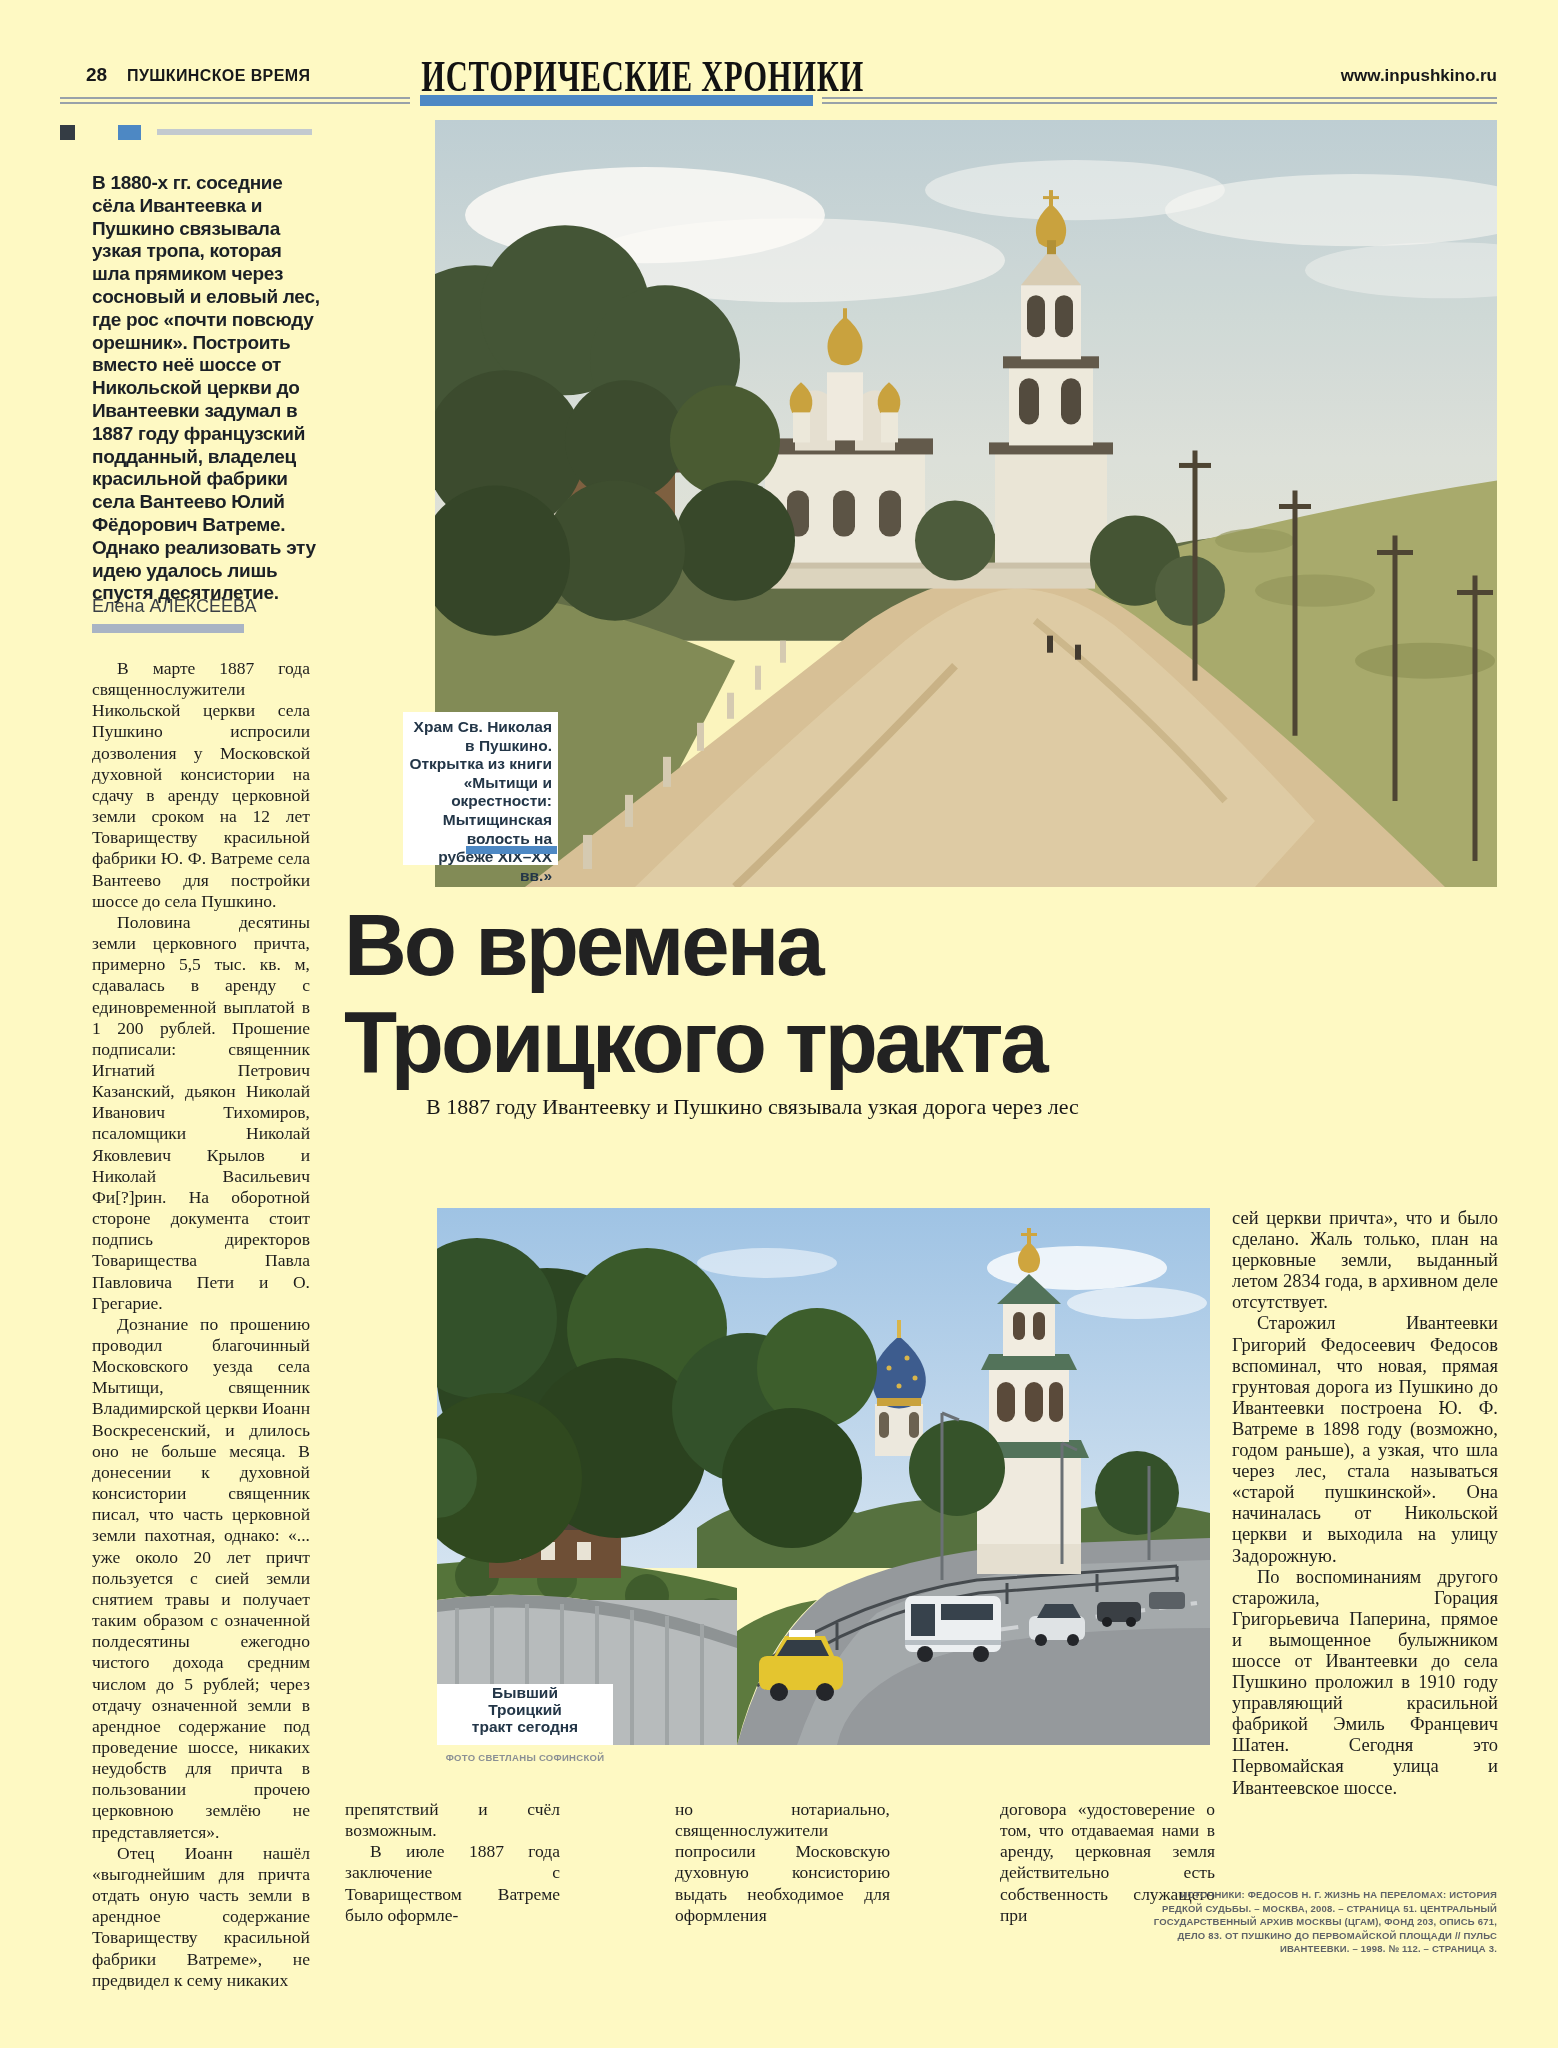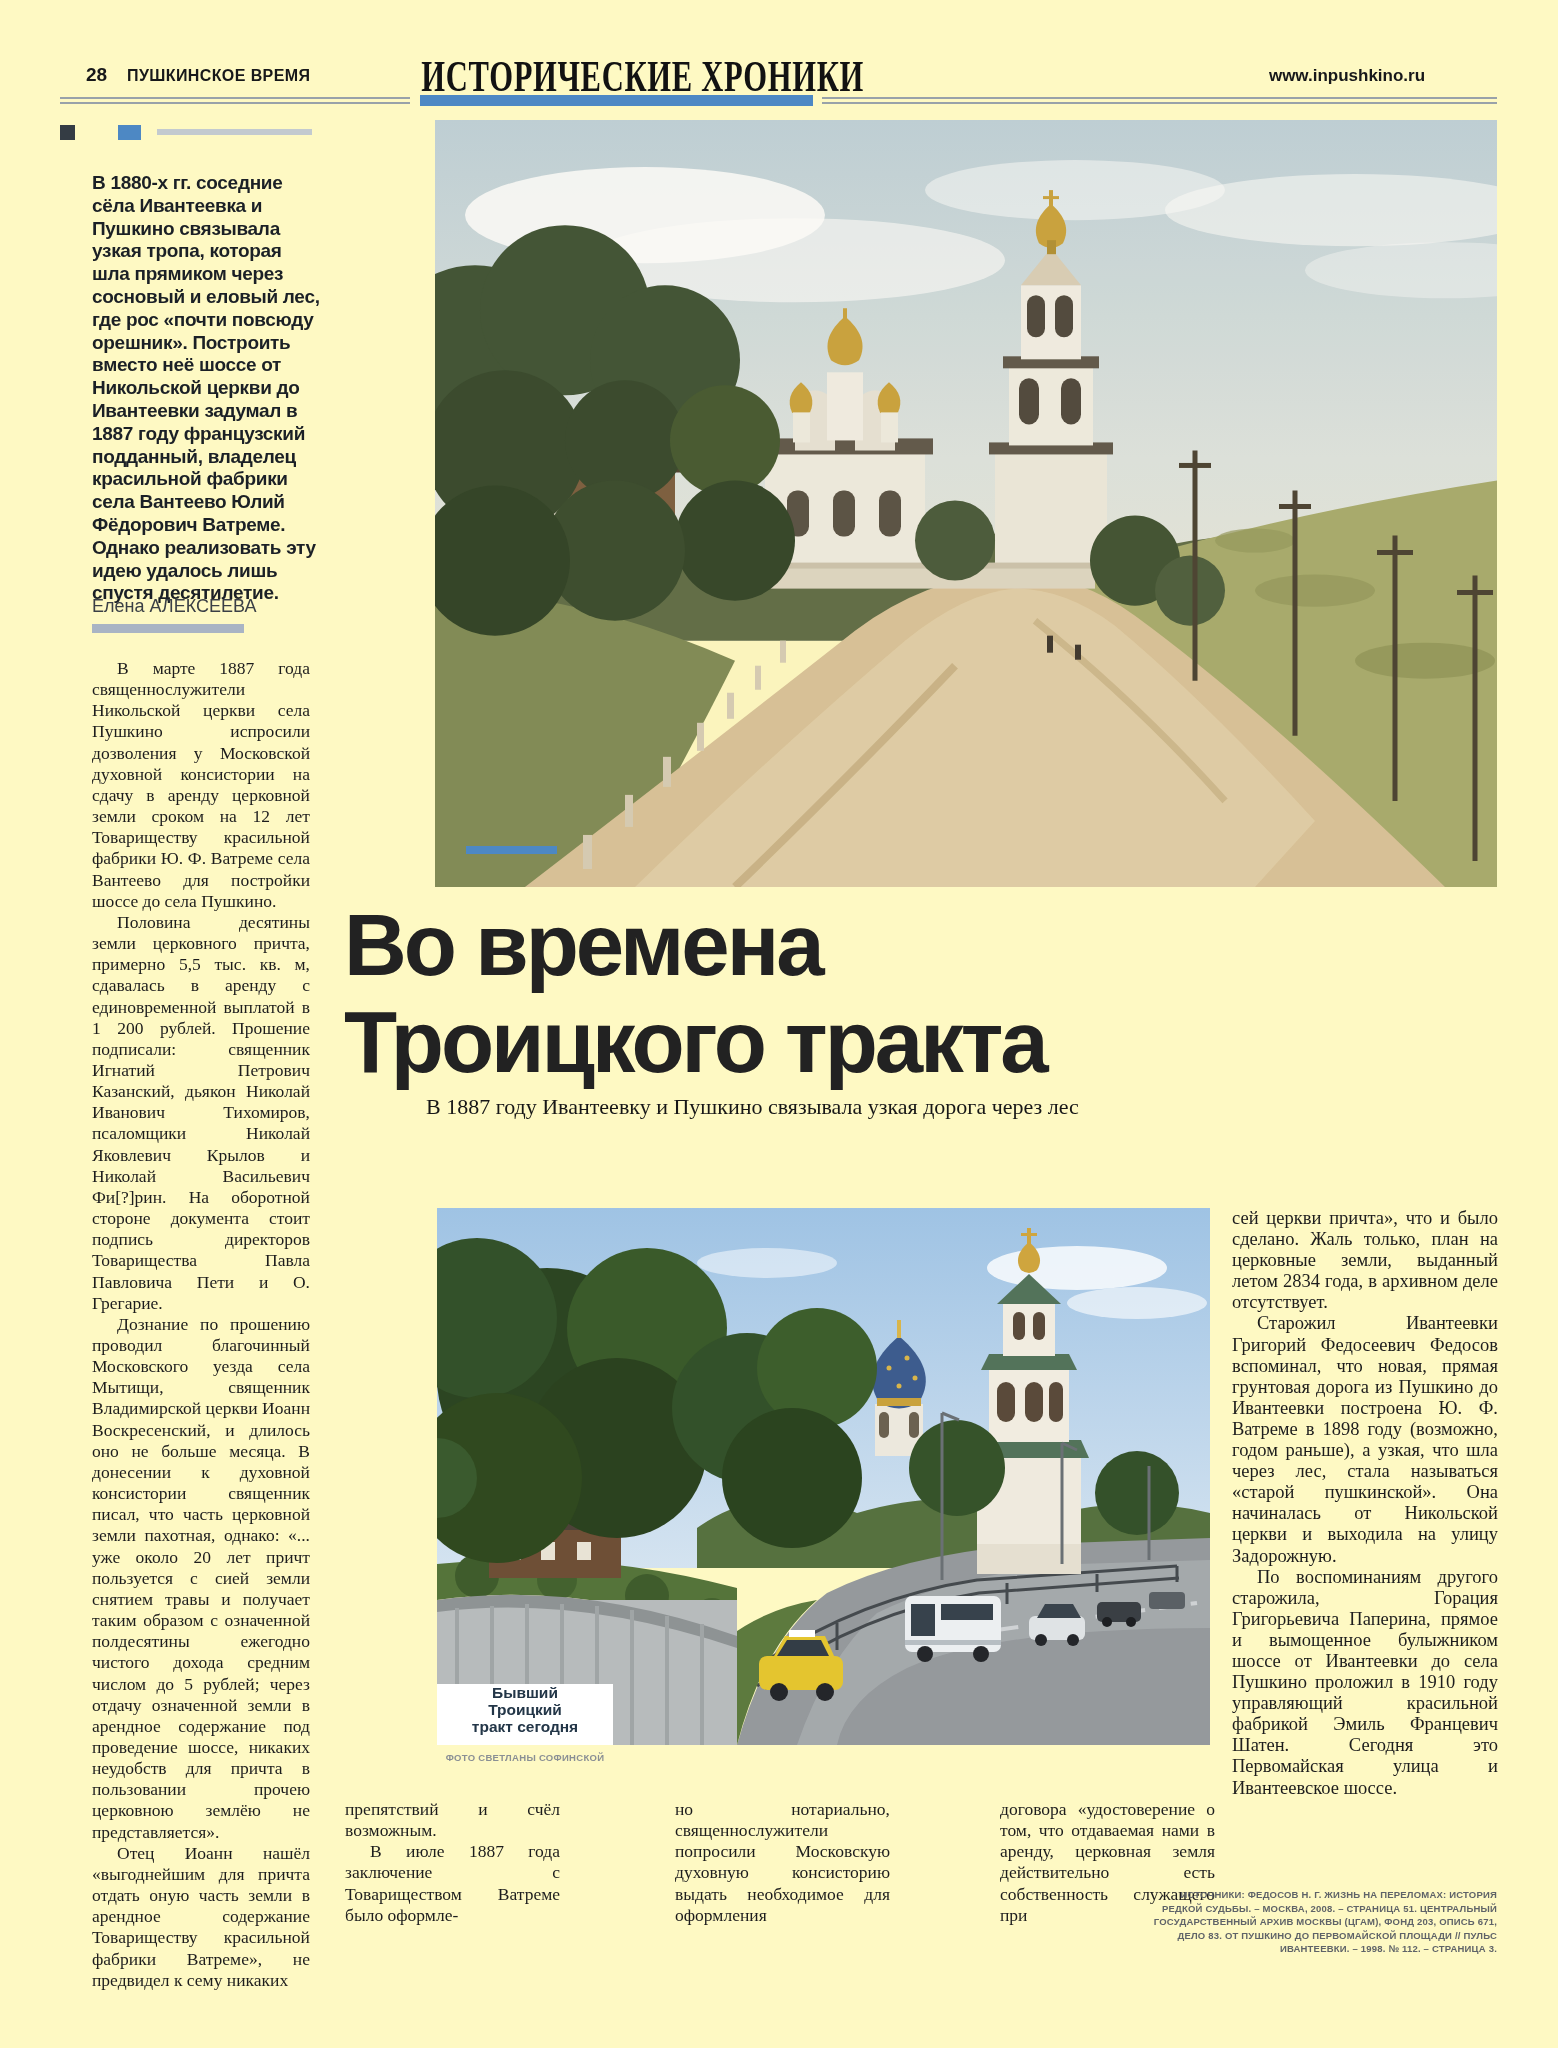--- a/index.html
+++ b/index.html
@@ -7,21 +7,21 @@
     position:relative;width:1558px;height:2048px;background:#fef9c3;
     font-family:"Liberation Serif", serif;color:#1c1c1c;overflow:hidden;
     margin:0 auto;
   }
   .abs{position:absolute;}
   
   .pagenum{left:86px;top:64px;font-family:"Liberation Sans",sans-serif;font-weight:700;font-size:19px;color:#17181a;}
   .masthead{left:127px;top:67px;font-family:"Liberation Sans",sans-serif;font-weight:700;font-size:16px;letter-spacing:.4px;color:#17181a;}
   .sectiontitle{left:330px;top:50px;width:570px;text-align:center;font-weight:700;font-size:45px;color:#121212;
     transform:scaleX(.68);transform-origin:50% 50%;letter-spacing:1px;white-space:nowrap;}
-  .website{left:1197px;top:66px;width:300px;text-align:center;font-family:"Liberation Sans",sans-serif;font-weight:700;font-size:17px;color:#17181a;}
+  .website{left:1197px;top:66px;width:300px;text-align:right;font-family:"Liberation Sans",sans-serif;font-weight:700;font-size:17px;color:#17181a;}
   .rule-left{left:60px;top:97px;width:350px;height:3px;border-top:2px solid #99a2a9;border-bottom:2px solid #99a2a9;}
   .rule-right{left:822px;top:97px;width:675px;height:3px;border-top:2px solid #99a2a9;border-bottom:2px solid #99a2a9;}
   .bar-title{left:420px;top:95px;width:393px;height:11px;background:#4d88c4;}
   .sq-dark{left:60px;top:125px;width:15px;height:15px;background:#343c44;}
   .sq-blue{left:118px;top:125px;width:23px;height:15px;background:#4d88c4;}
   .bar-gray{left:157px;top:129px;width:155px;height:6px;background:#c3cacf;}
   
   .lead{left:92px;top:172px;width:228px;font-family:"Liberation Sans",sans-serif;font-weight:700;
     font-size:19px;line-height:22.8px;color:#1b2026;letter-spacing:-.3px;}
   .author{left:92px;top:596px;width:228px;font-family:"Liberation Sans",sans-serif;font-size:18px;color:#3a3f45;}
@@ -195,20 +195,21 @@
       </g>
 
       <g fill="#3a332c">
         <rect x="612" y="515" width="6" height="17"></rect>
           <rect x="640" y="524" width="6" height="15"></rect>
       </g>
       <rect x="0" y="0" width="1062" height="766" fill="#caa96a" opacity=".06"></rect>
     </svg>
   </figure>
 
+  <div class="abs cap1">Храм Св. Николая в Пушкино. Открытка из книги «Мытищи и окрестности: Мытищинская волость на рубеже XIX–XX вв.»</div>
   <div class="abs cap1-bar"></div>
 
   <div class="abs hl">
     <div>Во времена</div>
     <div>Троицкого тракта</div>
   </div>
   <div class="abs subhead">В 1887 году Ивантеевку и Пушкино связывала узкая дорога через лес</div>
 
   <figure class="abs photo2" style="margin:0">
     <svg viewBox="0 0 773 537" preserveAspectRatio="none">

